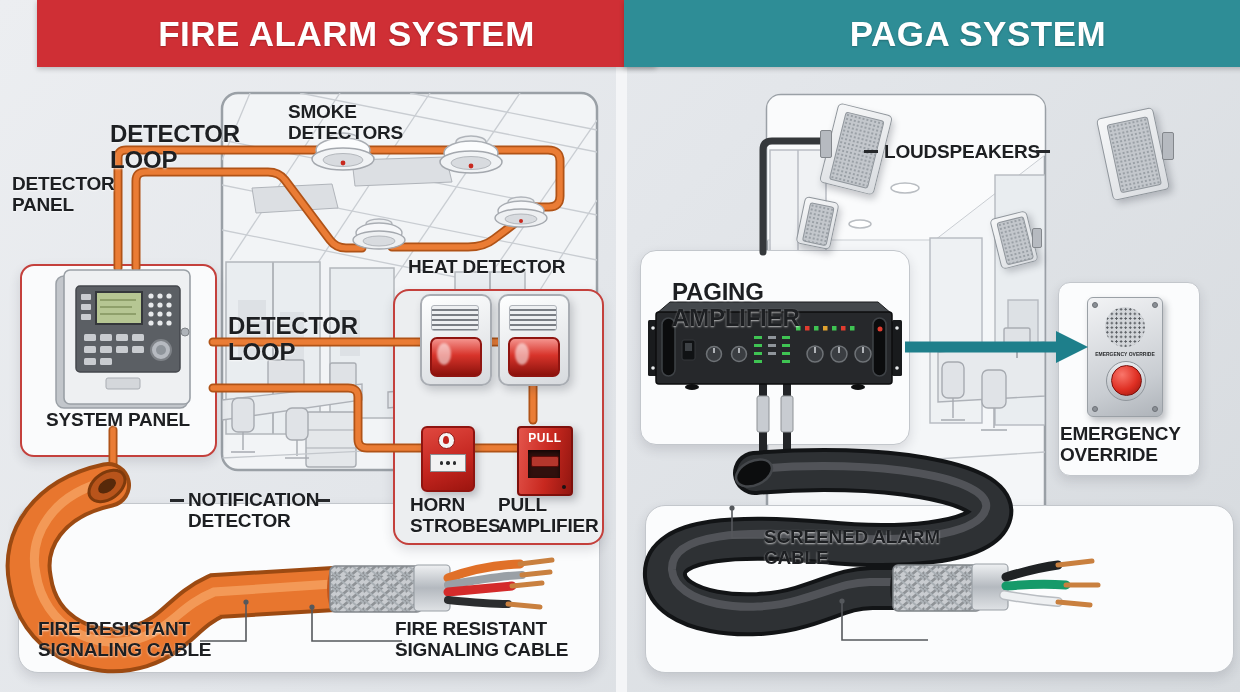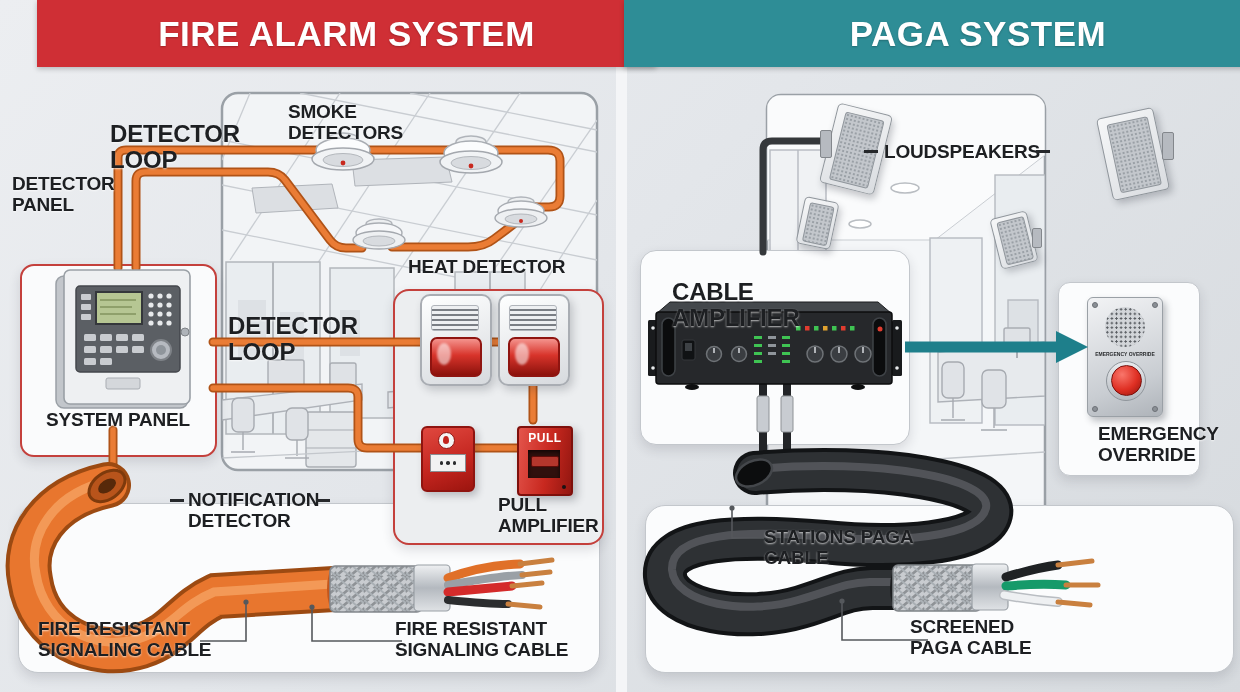--- a/index.html
+++ b/index.html
@@ -467,35 +467,35 @@
     <span>DETECTOR</span><br><span>PANEL</span>
   </div>
   <div class="lbl" style="left:408px;top:257px;width:180px">HEAT DETECTOR</div>
   <div class="lbl big" style="left:228px;top:313px;width:152px">DETECTOR LOOP</div>
   <div class="lbl" style="left:46px;top:410px;width:160px">SYSTEM PANEL</div>
   <div class="lbl" style="left:188px;top:490px;width:124px">
     <span>NOTIFICATION</span><br><span>DETECTOR</span>
   </div>
   <div class="dash" style="left:170px;top:499px"></div>
   <div class="dash" style="left:316px;top:499px"></div>
+  <div class="lbl" style="left:410px;top:495px;width:94px">
+    <span>HORN</span><br><span>STROBES</span>
+  </div>
   <div class="lbl" style="left:498px;top:495px;width:92px">
     <span>PULL</span><br><span>AMPLIFIER</span>
   </div>
   <div class="lbl" style="left:38px;top:619px;width:186px">
     <span>FIRE RESISTANT</span><br><span>SIGNALING CABLE</span>
   </div>
   <div class="lbl" style="left:395px;top:619px;width:186px">
     <span>FIRE RESISTANT</span><br><span>SIGNALING CABLE</span>
   </div>
 
   <div class="lbl" style="left:884px;top:142px;width:148px">LOUDSPEAKERS</div>
   <div class="dash" style="left:864px;top:150px"></div>
   <div class="dash" style="left:1036px;top:150px"></div>
-  <div class="lbl big" style="left:672px;top:279px;width:210px">CABLE AMPLIFIER</div>
-  <div class="lbl" style="left:1098px;top:424px;width:136px">
+  <div class="lbl big" style="left:672px;top:279px;width:210px">PAGING AMPLIFIER</div>
+  <div class="lbl" style="left:1060px;top:424px;width:136px">
     <span>EMERGENCY</span><br><span>OVERRIDE</span>
   </div>
-  <div class="lbl" style="left:764px;top:527px;width:200px">STATIONS PAGA CABLE</div>
-  <div class="lbl" style="left:910px;top:617px;width:152px">
-    <span>SCREENED</span><br><span>PAGA CABLE</span>
-  </div>
+  <div class="lbl" style="left:764px;top:527px;width:200px">SCREENED ALARM CABLE</div>
 
 </div>
 
 </body></html>

